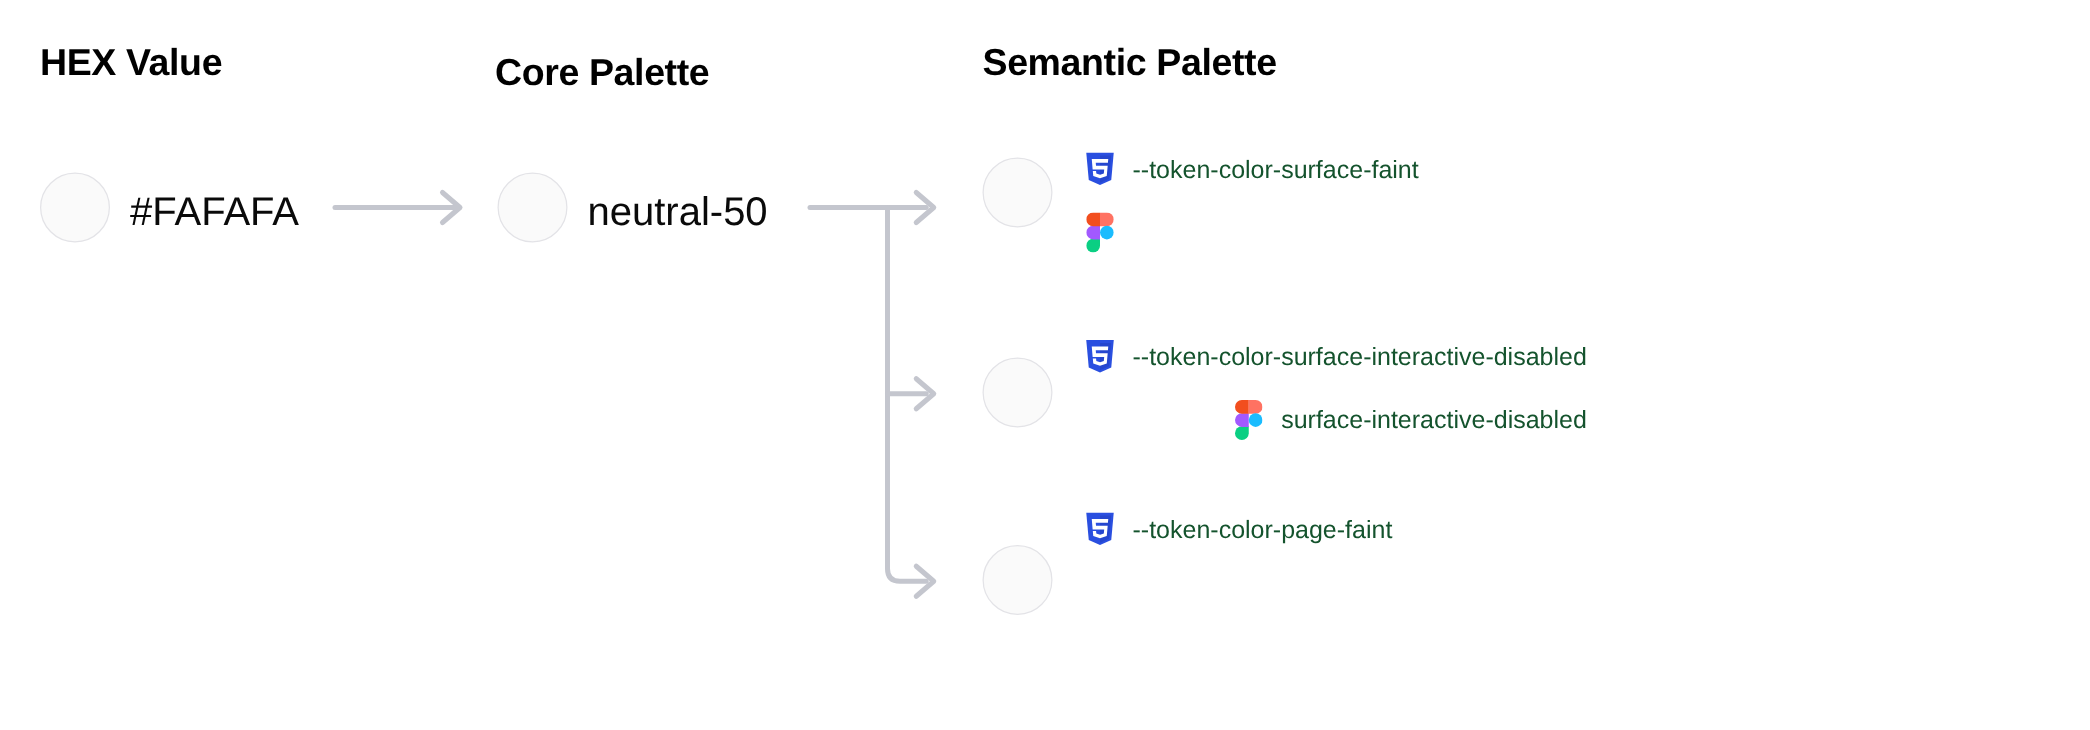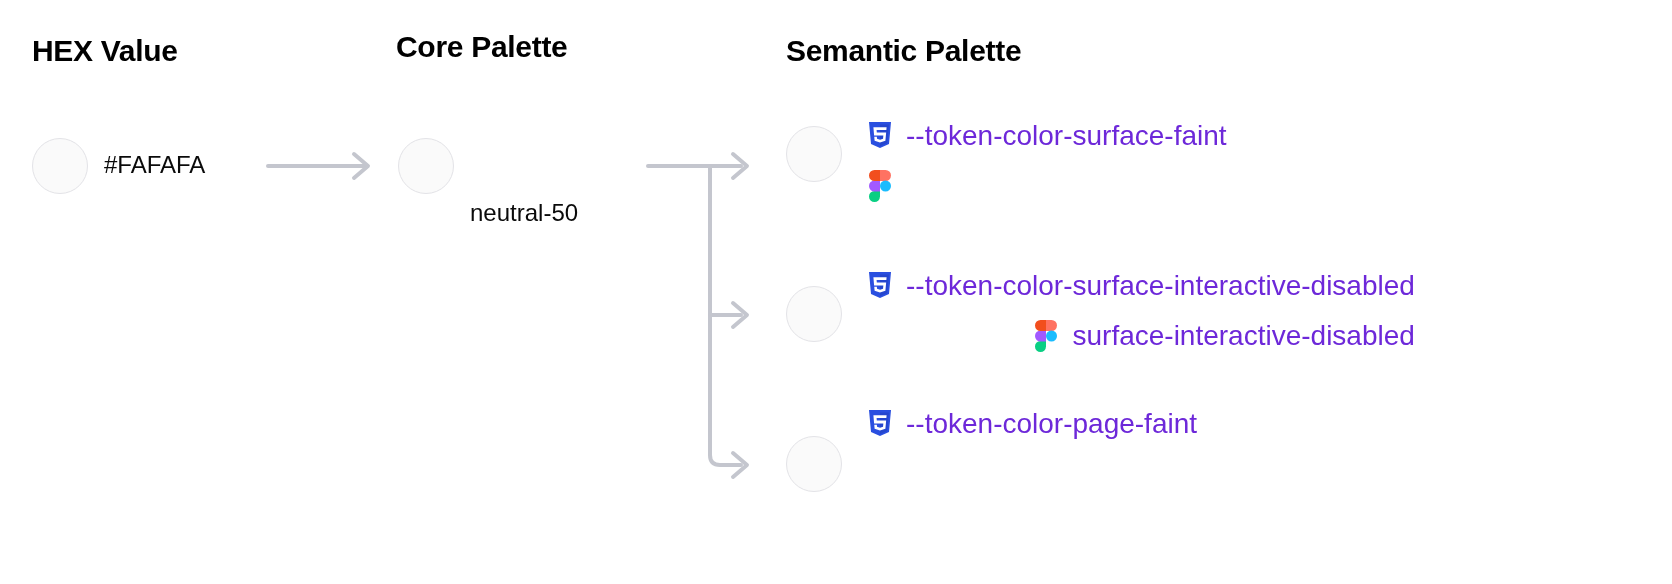--- a/index.html
+++ b/index.html
@@ -25,21 +25,21 @@
     position: absolute;
     font-family: "Liberation Sans", sans-serif;
     font-size: 30px;
     font-weight: 700;
     color: #000000;
     letter-spacing: -0.3px;
     white-space: nowrap;
     line-height: 1;
   }
   #heading-hex       { left: 32px;  top: 36px; }
-  #heading-core      { left: 396px; top: 32px; }
+  #heading-core      { left: 396px; top: 44px; }
   #heading-semantic  { left: 786px; top: 36px; }
 
   
   .swatch {
     position: absolute;
     width: 56px;
     height: 56px;
     border-radius: 50%;
     border: 1px solid #E3E3E7;
     background: #FAFAFA;
@@ -47,28 +47,28 @@
   #swatch-hex   { left: 32px;  top: 138px; }
   #swatch-core  { left: 398px; top: 138px; }
   #swatch-sem-0 { left: 786px; top: 126px; }
   #swatch-sem-1 { left: 786px; top: 286px; }
   #swatch-sem-2 { left: 786px; top: 436px; }
 
   
   .value-label {
     position: absolute;
     font-family: "Liberation Sans", sans-serif;
-    font-size: 24px;
+    font-size: 32px;
     font-weight: 400;
     color: #0A0A0A;
     white-space: nowrap;
     line-height: 1;
   }
   #label-hex  { left: 104px; top: 153px; }
-  #label-core { left: 470px; top: 153px; margin-top: 48px; }
+  #label-core { left: 470px; top: 153px; }
 
   
   #connectors {
     position: absolute;
     left: 0;
     top: 0;
     width: 1672px;
     height: 584px;
     pointer-events: none;
   }
@@ -87,23 +87,23 @@
 
   .token-line {
     display: flex;
     align-items: center;
     gap: 12px;
     height: 38px;
   }
 
   .token-text {
     font-family: "Liberation Sans", sans-serif;
-    font-size: 28px;
+    font-size: 20px;
     font-weight: 400;
-    color: #6d28d9;
+    color: #14532d;
     white-space: nowrap;
     line-height: 1;
   }
 
   .icon-slot {
     width: 28px;
     height: 32px;
     display: flex;
     align-items: center;
     justify-content: center;

